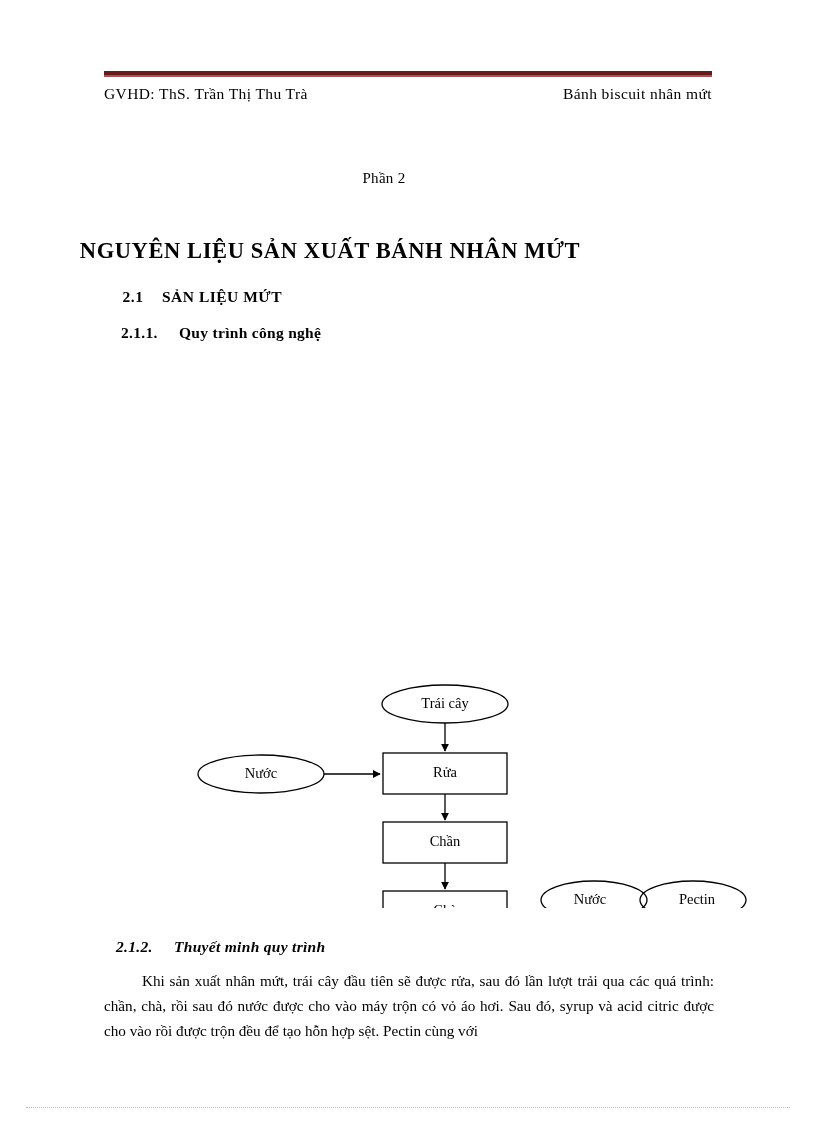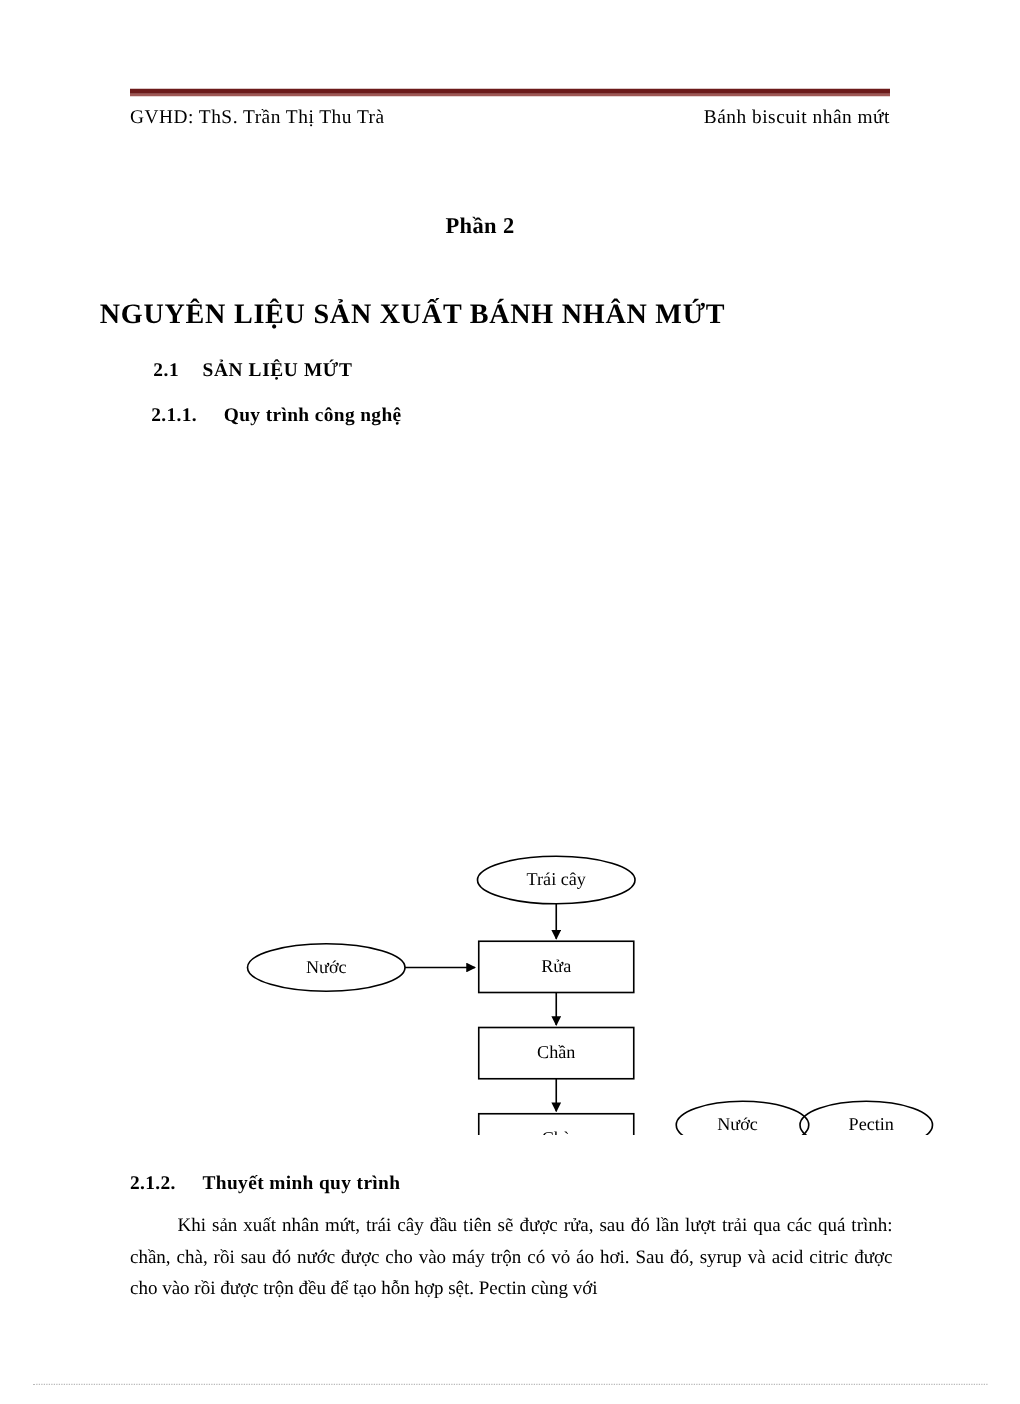--- a/index.html
+++ b/index.html
@@ -54,22 +54,22 @@
     opacity: .85;
   }
 
   
   .part-title {
     position: absolute;
     left: 0;
     top: 170px;
     width: 768px;
     text-align: center;
-    font-size: 18px;
-    font-weight: bold;
+    font-size: 15px;
+    font-weight: normal;
     letter-spacing: .3px;
   }
   .main-title {
     position: absolute;
     left: 0;
     top: 238px;
     width: 660px;
     text-align: center;
     font-size: 22.5px;
     font-weight: bold;
@@ -92,26 +92,27 @@
     left: 121px;
     top: 324px;
     font-size: 15.5px;
     font-weight: bold;
     letter-spacing: .3px;
     white-space: nowrap;
   }
   .heading-211 .num { display: inline-block; width: 58px; }
   .heading-212 {
     position: absolute;
-    left: 104px;
+    left: 116px;
     top: 938px;
     font-size: 15.5px;
     font-weight: bold;
     letter-spacing: .3px;
     white-space: nowrap;
+    font-style: italic;
   }
   .heading-212 .num { display: inline-block; width: 58px; }
 
   
   .flow {
     position: absolute;
     left: 0;
     top: 338px;
     width: 816px;
     height: 570px;

